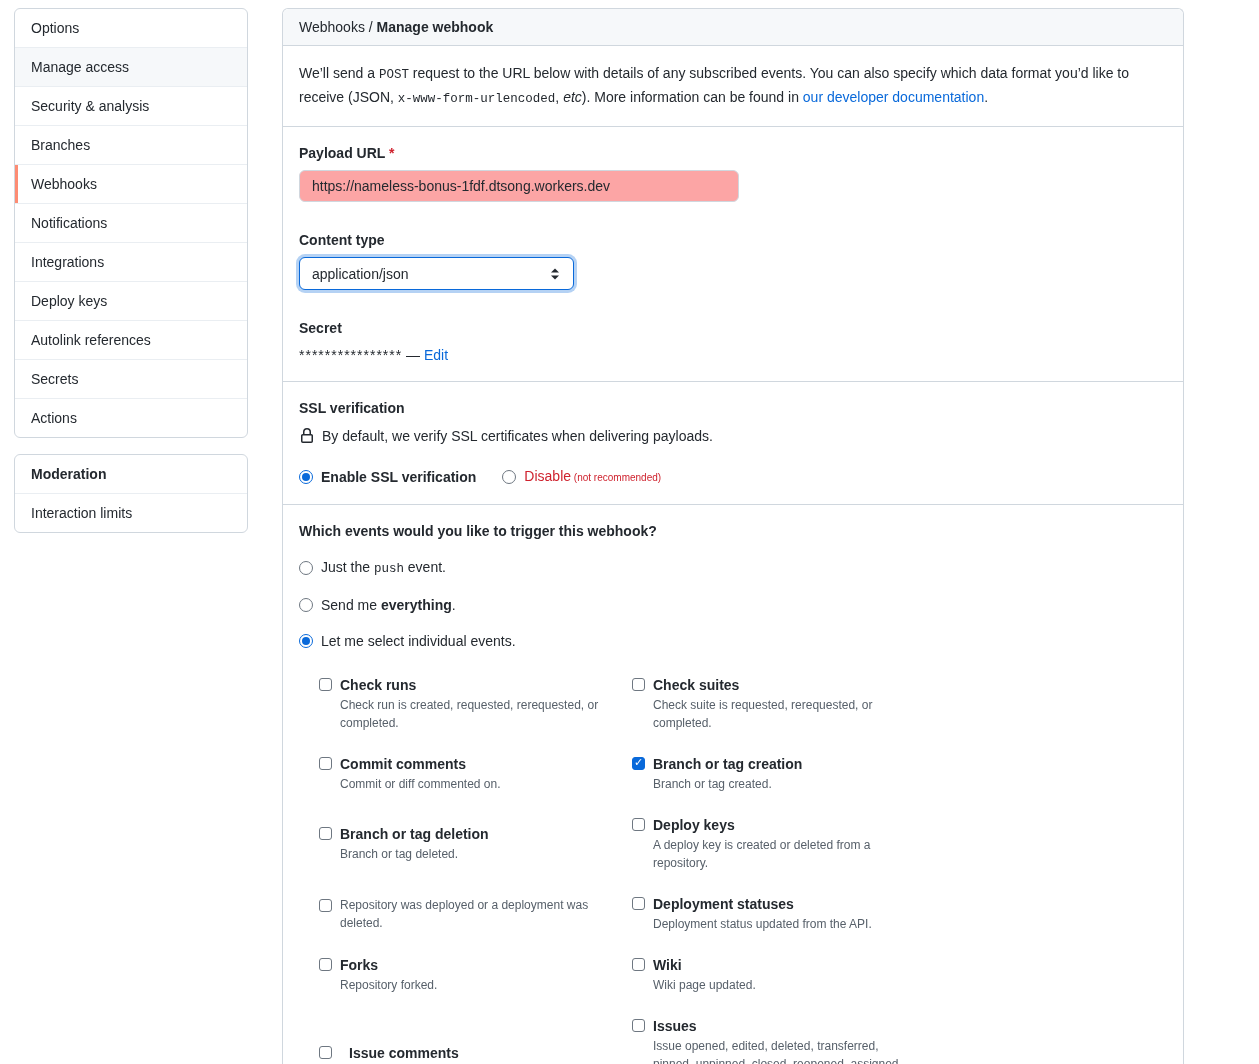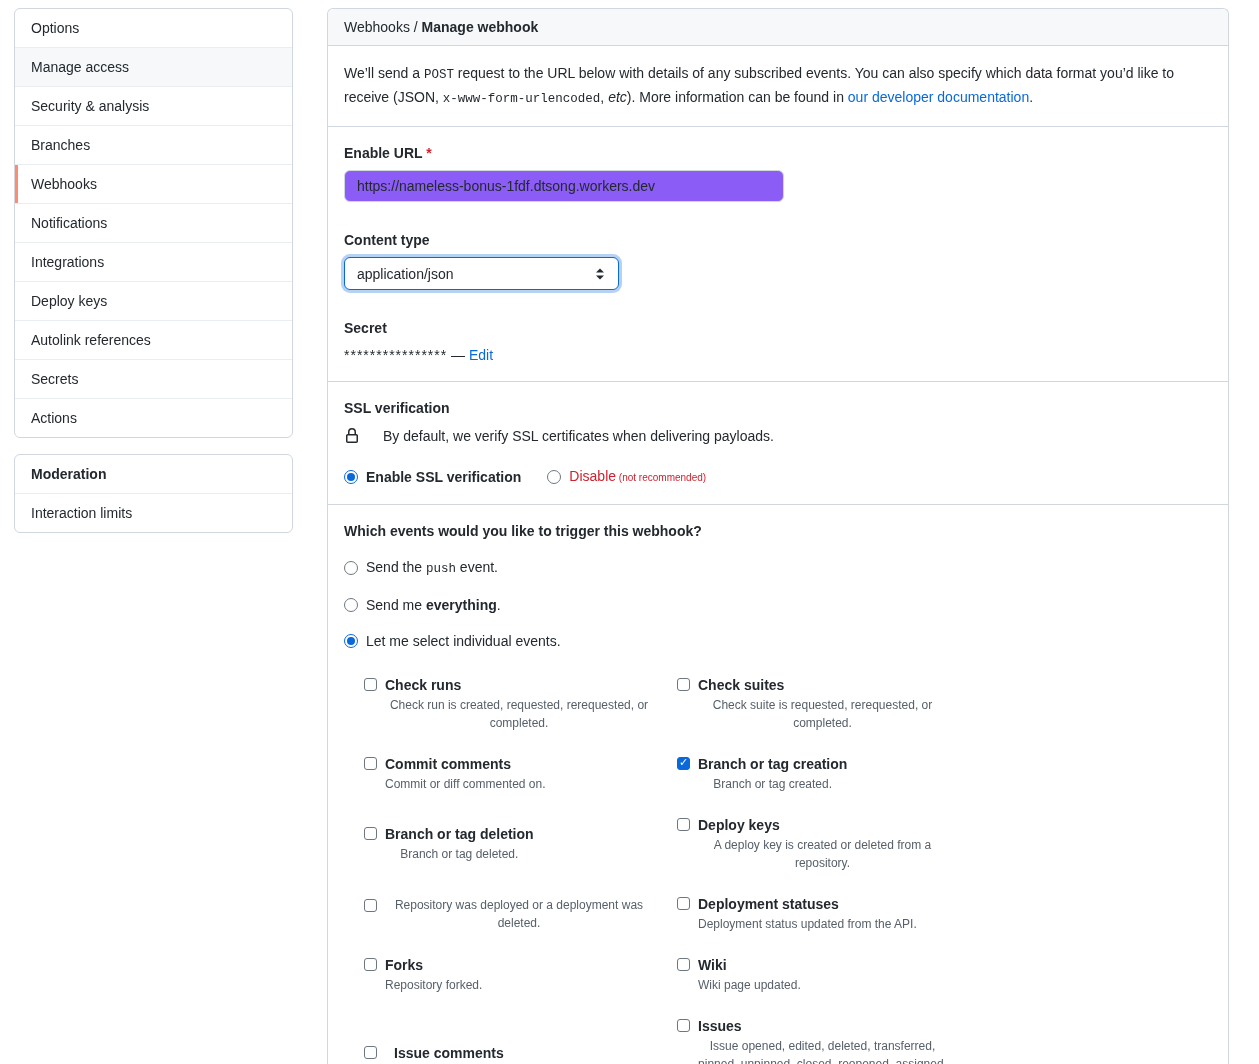--- a/index.html
+++ b/index.html
@@ -2,21 +2,21 @@
 <html><head>
 <meta charset="utf-8">
 <style>
   * { margin:0; padding:0; box-sizing:border-box; }
   html,body { width:1259px; height:1064px; overflow:hidden; background:#ffffff;
     font-family:"Liberation Sans","DejaVu Sans",sans-serif; font-size:14px; color:#24292f; }
   .mono { font-family:"Liberation Mono","DejaVu Sans Mono",monospace; font-size:12.5px; }
   .page { display:flex; padding:8px 0 0 14px; align-items:flex-start; }
 
   
-  .sidebar { width:279px; flex:none; }
+  .sidebar { width:234px; flex:none; }
   .side-box { border:1px solid #d0d7de; border-radius:6px; background:#fff; overflow:hidden; }
   .side-box + .side-box { margin-top:16px; }
   .side-item { position:relative; padding:9px 16px; border-top:1px solid #eaeef2; cursor:pointer; line-height:20px; }
   .side-item:first-child { border-top:none; }
   .side-item.highlighted { background:#f6f8fa; }
   .side-item.active .marker { position:absolute; left:0; top:0; bottom:0; width:3px; background:#fd8c73; }
   .side-header { padding:9px 16px; font-weight:700; line-height:20px; }
 
   
   .main { margin-left:34px; width:902px; border:1px solid #d0d7de; border-radius:6px 6px 0 0; border-bottom:none; background:#fff; }
@@ -24,34 +24,34 @@
   .panel-header .crumb-current { font-weight:700; }
   .section { padding:16px; border-bottom:1px solid #d0d7de; }
   .section:last-child { border-bottom:none; }
   .intro { line-height:22px; max-width:860px; }
   a.link { color:#0969da; text-decoration:none; cursor:pointer; }
   .italic { font-style:italic; }
 
   .field-label { font-weight:700; line-height:20px; margin-bottom:7px; }
   .required { color:#cf222e; font-weight:700; }
   .text-input { display:block; width:440px; height:32px; padding:5px 12px; font-size:14px; color:#24292f;
-    background:#8b5cf6; border:1px solid #d0d7de; border-radius:6px; outline:none;
+    background:#fca5a5; border:1px solid #d0d7de; border-radius:6px; outline:none;
     font-family:"Liberation Sans","DejaVu Sans",sans-serif; }
   .group { margin-top:28px; }
 
   .select { display:flex; align-items:center; justify-content:space-between; width:275px; height:33px;
     padding:5px 12px; background:#ffffff; border:1px solid #0969da; border-radius:6px;
     box-shadow:0 0 0 3px rgba(9,105,218,0.3); cursor:pointer; }
   .select svg { flex:none; }
 
   .secret-row { line-height:20px; letter-spacing:1px; }
   .secret-row .dash { letter-spacing:normal; color:#24292f; }
   .secret-row a { letter-spacing:normal; }
 
-  .note-row { display:flex; align-items:center; gap:23px; margin-top:8px; line-height:20px; }
+  .note-row { display:flex; align-items:center; gap:7px; margin-top:8px; line-height:20px; }
   .radio-row { display:flex; align-items:center; margin-top:20px; }
   .radio { flex:none; width:14px; height:14px; border:1px solid #6e7781; border-radius:50%; background:#fff; position:relative; }
   .radio.on { border-color:#0969da; }
   .radio.on::after { content:""; position:absolute; left:2px; top:2px; width:8px; height:8px; border-radius:50%; background:#0969da; }
   .radio-label { margin-left:8px; line-height:20px; }
   .bold { font-weight:700; }
   .red { color:#cf222e; }
   .small { font-size:10px; }
 
   .events-question { font-weight:700; line-height:20px; margin-bottom:16px; }
@@ -59,21 +59,21 @@
   .grid { margin-left:20px; margin-top:24px; }
   .grid-row { display:flex; align-items:center; margin-bottom:22px; }
   .cell { display:flex; align-items:flex-start; }
   .cell-left { width:313px; flex:none; padding-right:24px; }
   .cell-right { width:270px; flex:none; }
   .checkbox { flex:none; width:13px; height:13px; margin-top:3px; margin-right:8px; border:1px solid #6e7781;
     border-radius:3px; background:#fff; position:relative; }
   .checkbox.on { background:#0969da; border-color:#0969da; }
   .checkbox.on::after { content:"✓"; position:absolute; left:1px; top:-2px; color:#fff; font-size:11px; font-weight:700; }
   .cell-label { font-weight:700; line-height:21px; }
-  .cell-desc { font-size:12px; line-height:18px; color:#57606a;text-align:center; }
+  .cell-desc { font-size:12px; line-height:18px; color:#57606a; }
 </style>
 </head>
 <body>
 
 <div class="page">
 
   <nav class="sidebar">
     <div class="side-box">
       <div class="side-item"><span>Options</span></div>
       <div class="side-item highlighted"><span>Manage access</span></div>
@@ -97,21 +97,21 @@
 
     <div class="panel-header">
       <a class="crumb-parent" style="color:#24292f; text-decoration:none; cursor:pointer;">Webhooks</a><span> / </span><span class="crumb-current">Manage webhook</span>
     </div>
 
     <div class="section">
       <p class="intro"><span>We’ll send a </span><span class="mono">POST</span><span> request to the URL below with details of any subscribed events. You can also specify which data format you’d like to receive (JSON, </span><span class="mono">x-www-form-urlencoded</span><span>, </span><span class="italic">etc</span><span>). More information can be found in </span><a class="link">our developer documentation</a><span>.</span></p>
     </div>
 
     <div class="section">
-      <div class="field-label"><span>Enable URL </span><span class="required">*</span></div>
+      <div class="field-label"><span>Payload URL </span><span class="required">*</span></div>
       <input class="text-input" type="text" value="https://nameless-bonus-1fdf.dtsong.workers.dev" style="">
 
       <div class="group">
         <div class="field-label">Content type</div>
         <div class="select">
           <span>application/json</span>
           <svg width="12" height="14" viewBox="0 0 12 14">
               <path d="M2 5.5 6 1.5 10 5.5Z M2 8.5 6 12.5 10 8.5Z" fill="#24292f"></path>
             </svg>
         </div>
@@ -138,21 +138,21 @@
         <span class="radio"></span>
         <span class="radio-label red"><span>Disable</span><span class="small"> (not recommended)</span></span>
       </div>
     </div>
 
     <div class="section">
       <div class="events-question">Which events would you like to trigger this webhook?</div>
 
       <div class="event-radio">
         <span class="radio"></span>
-        <span class="radio-label"><span>Send the </span><span class="mono">push</span><span> event.</span></span>
+        <span class="radio-label"><span>Just the </span><span class="mono">push</span><span> event.</span></span>
       </div>
       <div class="event-radio">
         <span class="radio"></span>
         <span class="radio-label"><span>Send me </span><span class="bold">everything</span><span>.</span></span>
       </div>
       <div class="event-radio">
         <span class="radio on"></span>
         <span class="radio-label">Let me select individual events.</span>
       </div>
 

